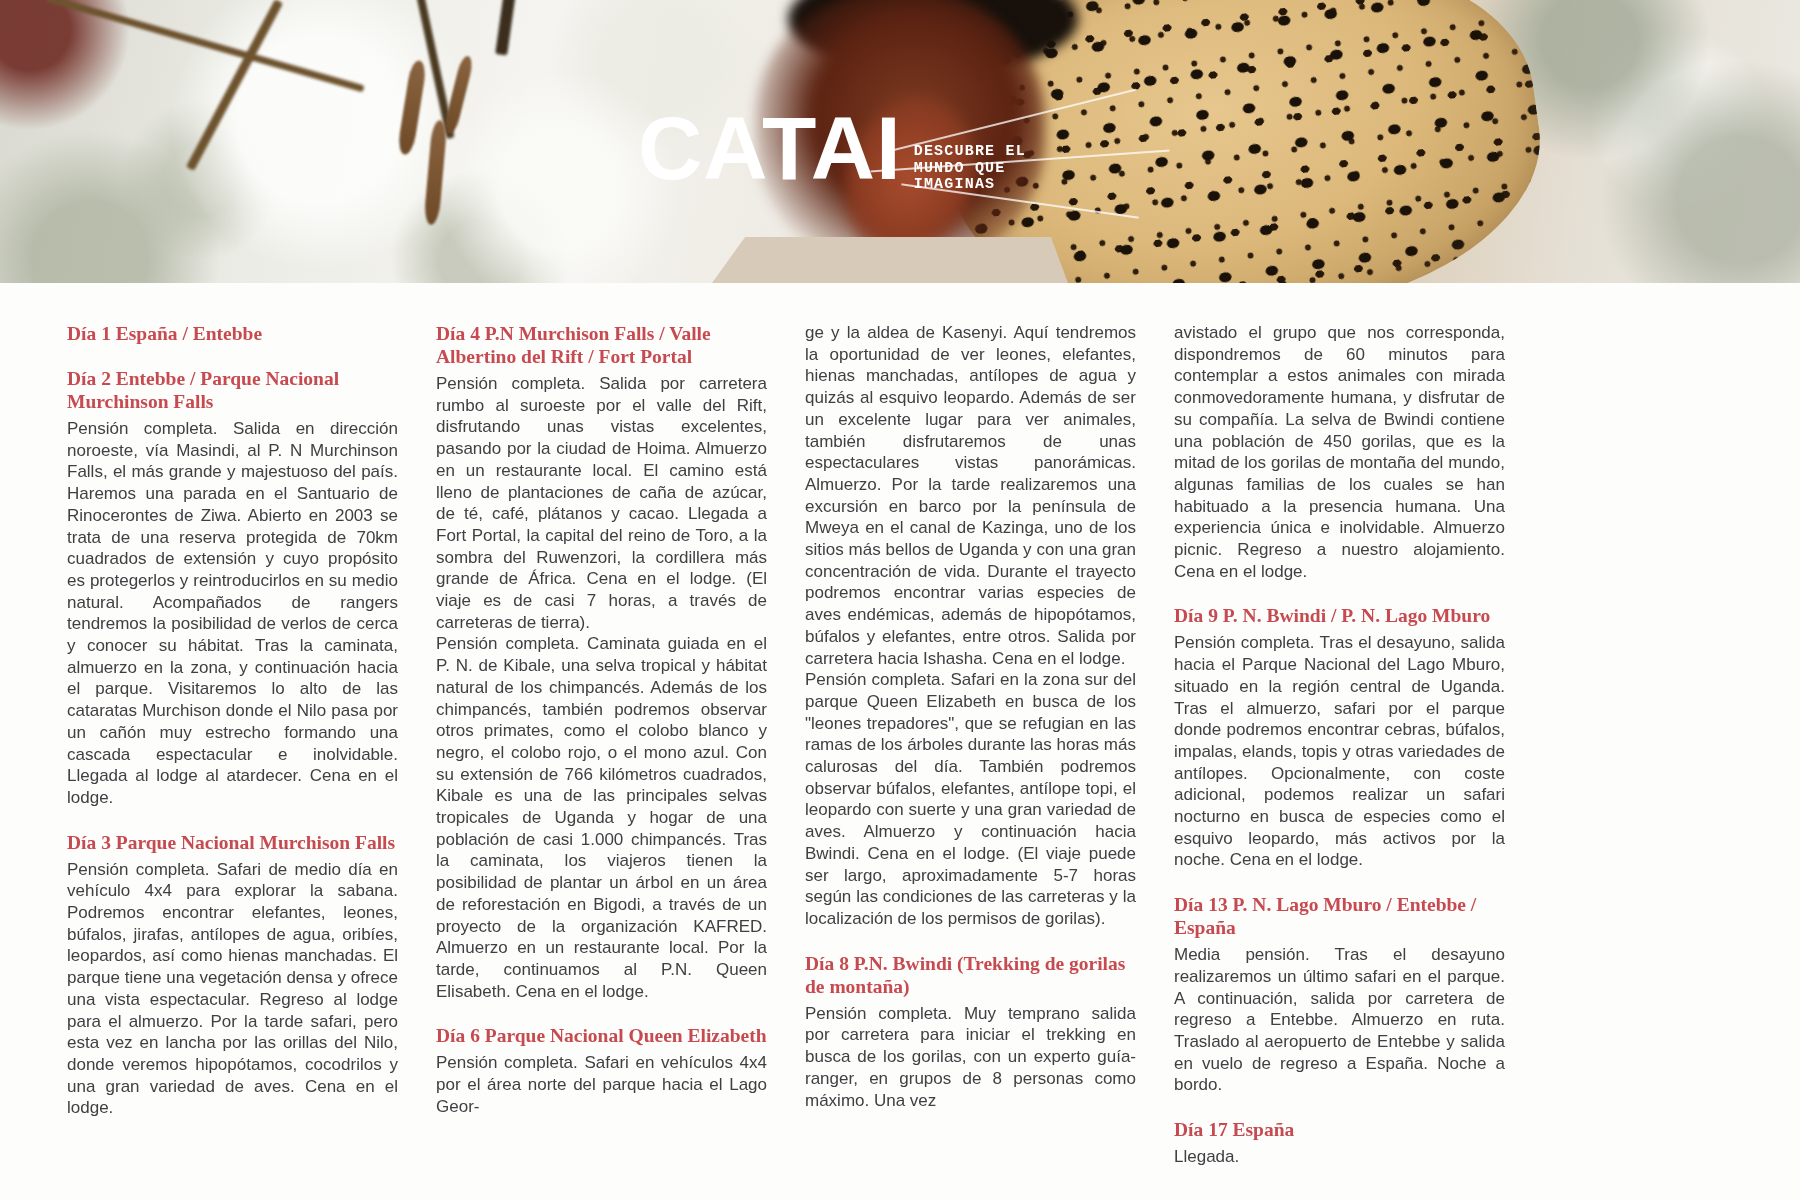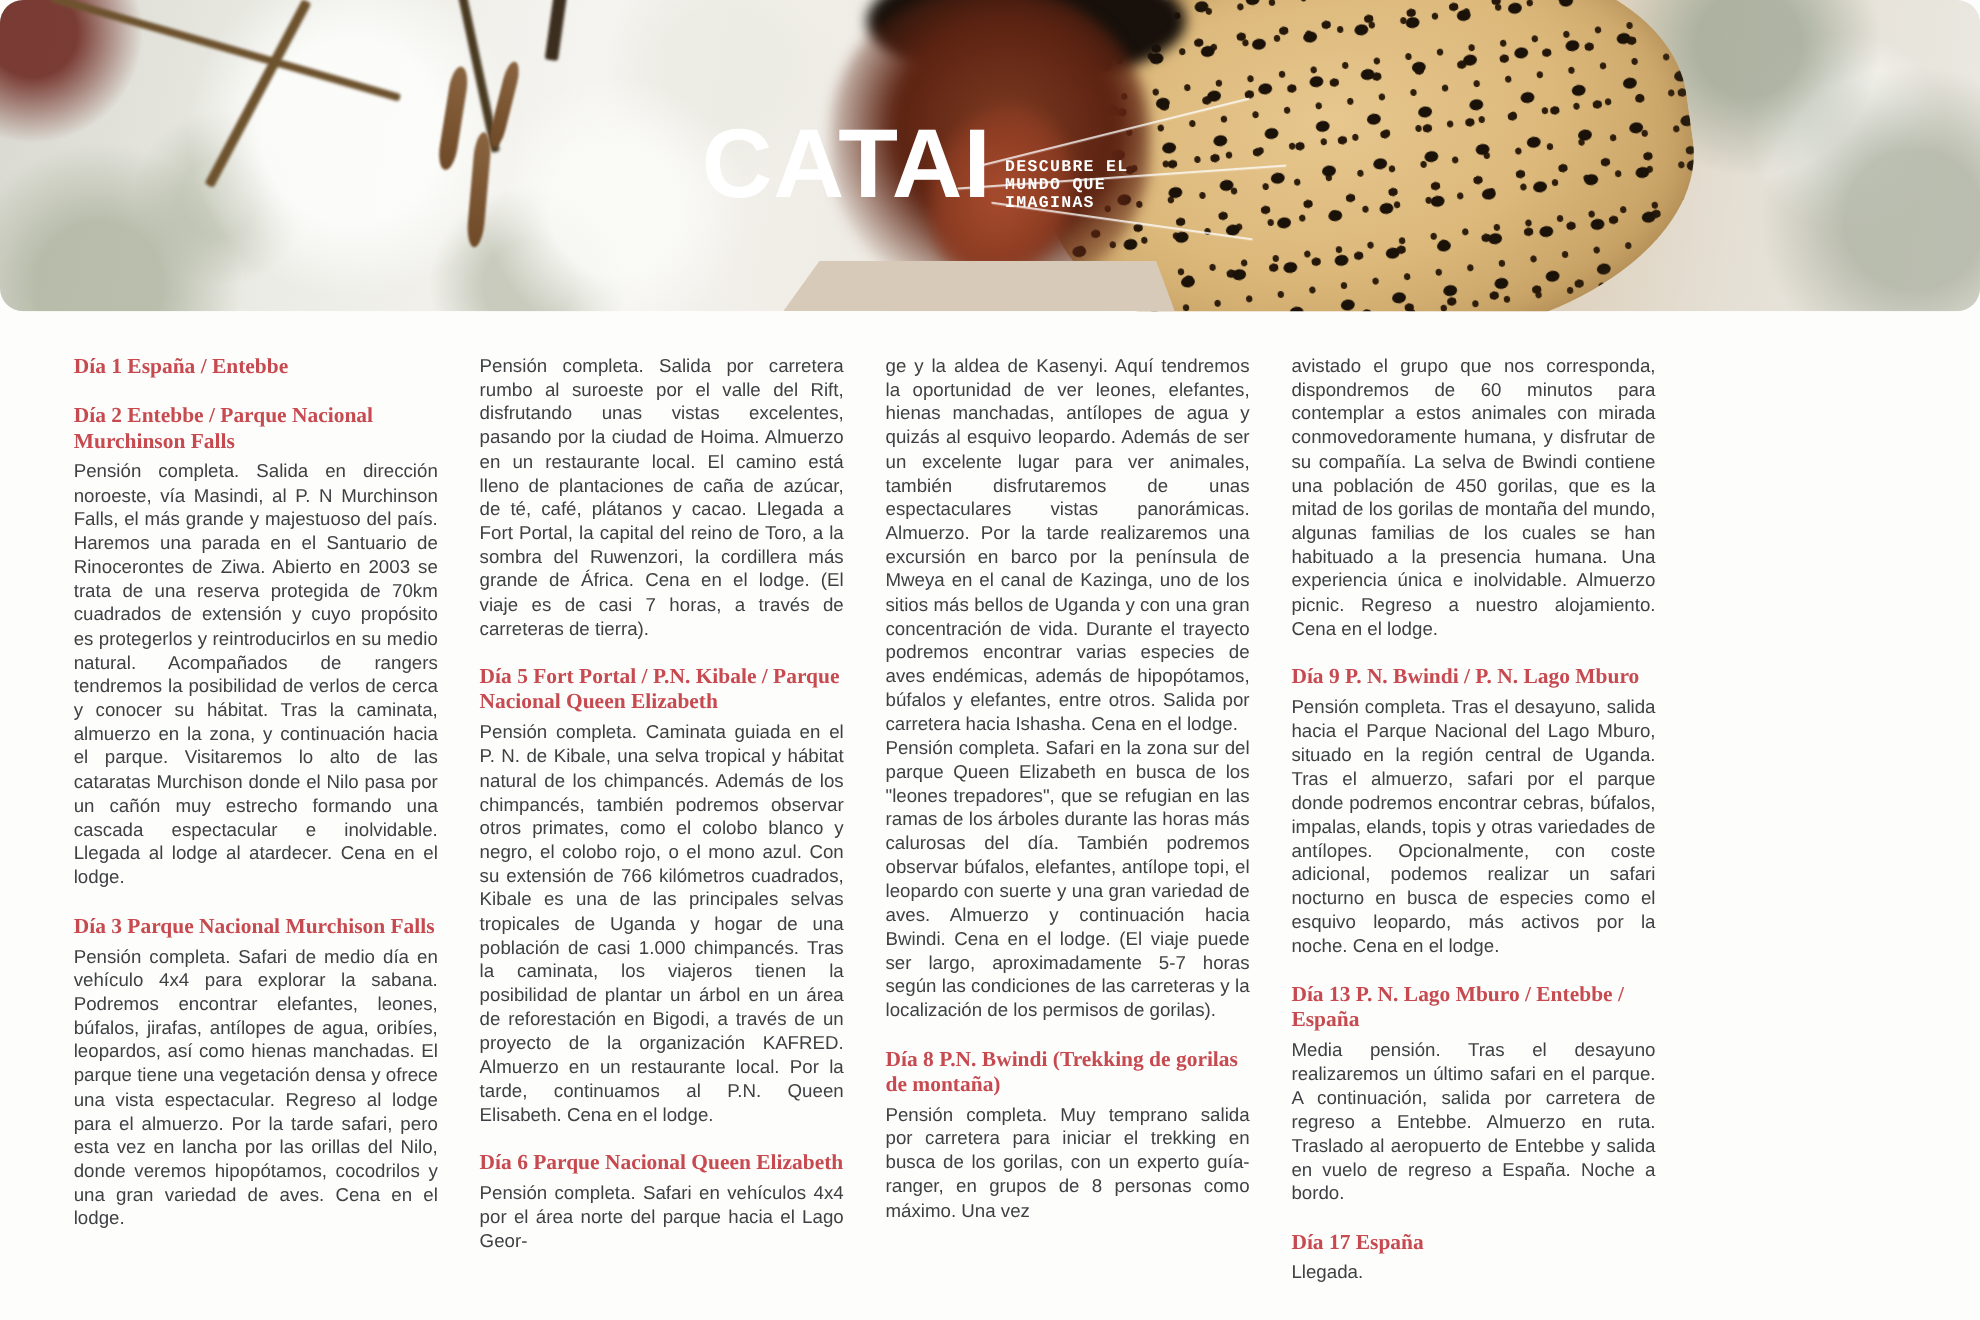--- a/index.html
+++ b/index.html
@@ -22,21 +22,20 @@
       radial-gradient(circle 90px at 1680px 120px, rgba(247,247,243,.9) 0 50%, rgba(247,247,243,0) 100%),
       
       radial-gradient(circle 130px at 90px 260px, rgba(167,174,152,.7) 0 45%, rgba(167,174,152,0) 100%),
       radial-gradient(circle 100px at 30px 30px, rgba(104,32,24,.85) 0 40%, rgba(104,32,24,0) 100%),
       radial-gradient(circle 150px at 320px 120px, rgba(252,252,250,.95) 0 55%, rgba(252,252,250,0) 100%),
       radial-gradient(circle 120px at 560px 190px, rgba(250,250,247,.9) 0 50%, rgba(250,250,247,0) 100%),
       radial-gradient(circle 80px at 200px 180px, rgba(196,200,184,.8) 0 45%, rgba(196,200,184,0) 100%),
       radial-gradient(circle 110px at 660px 60px, rgba(236,235,228,.9) 0 50%, rgba(236,235,228,0) 100%),
       radial-gradient(circle 90px at 480px 260px, rgba(182,186,168,.7) 0 45%, rgba(182,186,168,0) 100%),
       linear-gradient(100deg,#d9d9d0 0%,#ecece6 16%,#f5f4f0 30%,#efece5 44%,#e7dfd2 56%,#d8c9b4 66%,#dccdb6 76%,#e5e0d6 88%,#ebe9e2 100%);
-    border-radius: 21px;
   }
   .hero .blob{position:absolute;filter:blur(6px);}
   .branch{position:absolute;background:#6e532f;border-radius:3px;filter:blur(1.5px);}
   .pod{position:absolute;background:linear-gradient(180deg,#8a6440,#6f4a28);border-radius:50%/22%;filter:blur(1px);}
   .leopard-fur{
     position:absolute;left:948px;top:-34px;width:590px;height:350px;
     transform:rotate(-8deg);border-radius:38% 46% 42% 50%;
     background-image:
       radial-gradient(ellipse 10px 8px, #1a1208 58%, rgba(26,18,8,0) 66%),
       radial-gradient(ellipse 7px 6px, #241709 58%, rgba(36,23,9,0) 66%),
@@ -121,22 +120,22 @@
 
   <div class="columns" id="columns">
       <div class="col">
         <div class="day-heading">Día 1 España / Entebbe</div>
         <div class="day-heading">Día 2 Entebbe / Parque Nacional Murchinson Falls</div>
         <div class="itinerary-paragraph">Pensión completa. Salida en dirección noroeste, vía Masindi, al P. N Murchinson Falls, el más grande y majestuoso del país. Haremos una parada en el Santuario de Rinocerontes de Ziwa. Abierto en 2003 se trata de una reserva protegida de 70km cuadrados de extensión y cuyo propósito es protegerlos y reintroducirlos en su medio natural. Acompañados de rangers tendremos la posibilidad de verlos de cerca y conocer su hábitat. Tras la caminata, almuerzo en la zona, y continuación hacia el parque. Visitaremos lo alto de las cataratas Murchison donde el Nilo pasa por un cañón muy estrecho formando una cascada espectacular e inolvidable. Llegada al lodge al atardecer. Cena en el lodge.</div>
         <div class="day-heading">Día 3 Parque Nacional Murchison Falls</div>
         <div class="itinerary-paragraph">Pensión completa. Safari de medio día en vehículo 4x4 para explorar la sabana. Podremos encontrar elefantes, leones, búfalos, jirafas, antílopes de agua, oribíes, leopardos, así como hienas manchadas. El parque tiene una vegetación densa y ofrece una vista espectacular. Regreso al lodge para el almuerzo. Por la tarde safari, pero esta vez en lancha por las orillas del Nilo, donde veremos hipopótamos, cocodrilos y una gran variedad de aves. Cena en el lodge.</div>
       </div>
       <div class="col">
+        <div class="day-heading">Día 4 P.N Murchison Falls / Valle Albertino del Rift / Fort Portal</div>
         <div class="itinerary-paragraph">Pensión completa. Salida por carretera rumbo al suroeste por el valle del Rift, disfrutando unas vistas excelentes, pasando por la ciudad de Hoima. Almuerzo en un restaurante local. El camino está lleno de plantaciones de caña de azúcar, de té, café, plátanos y cacao. Llegada a Fort Portal, la capital del reino de Toro, a la sombra del Ruwenzori, la cordillera más grande de África. Cena en el lodge. (El viaje es de casi 7 horas, a través de carreteras de tierra).</div>
-        <div class="day-heading">Día 5 Fort Portal / P.N. Kibale / Parque Nacional Queen Elizabeth</div>
         <div class="itinerary-paragraph">Pensión completa. Caminata guiada en el P. N. de Kibale, una selva tropical y hábitat natural de los chimpancés. Además de los chimpancés, también podremos observar otros primates, como el colobo blanco y negro, el colobo rojo, o el mono azul. Con su extensión de 766 kilómetros cuadrados, Kibale es una de las principales selvas tropicales de Uganda y hogar de una población de casi 1.000 chimpancés. Tras la caminata, los viajeros tienen la posibilidad de plantar un árbol en un área de reforestación en Bigodi, a través de un proyecto de la organización KAFRED. Almuerzo en un restaurante local. Por la tarde, continuamos al P.N. Queen Elisabeth. Cena en el lodge.</div>
         <div class="day-heading">Día 6 Parque Nacional Queen Elizabeth</div>
         <div class="itinerary-paragraph">Pensión completa. Safari en vehículos 4x4 por el área norte del parque hacia el Lago Geor-</div>
       </div>
       <div class="col">
         <div class="itinerary-paragraph">ge y la aldea de Kasenyi. Aquí tendremos la oportunidad de ver leones, elefantes, hienas manchadas, antílopes de agua y quizás al esquivo leopardo. Además de ser un excelente lugar para ver animales, también disfrutaremos de unas espectaculares vistas panorámicas. Almuerzo. Por la tarde realizaremos una excursión en barco por la península de Mweya en el canal de Kazinga, uno de los sitios más bellos de Uganda y con una gran concentración de vida. Durante el trayecto podremos encontrar varias especies de aves endémicas, además de hipopótamos, búfalos y elefantes, entre otros. Salida por carretera hacia Ishasha. Cena en el lodge.</div>
         <div class="itinerary-paragraph">Pensión completa. Safari en la zona sur del parque Queen Elizabeth en busca de los "leones trepadores", que se refugian en las ramas de los árboles durante las horas más calurosas del día. También podremos observar búfalos, elefantes, antílope topi, el leopardo con suerte y una gran variedad de aves. Almuerzo y continuación hacia Bwindi. Cena en el lodge. (El viaje puede ser largo, aproximadamente 5-7 horas según las condiciones de las carreteras y la localización de los permisos de gorilas).</div>
         <div class="day-heading">Día 8 P.N. Bwindi (Trekking de gorilas de montaña)</div>
         <div class="itinerary-paragraph">Pensión completa. Muy temprano salida por carretera para iniciar el trekking en busca de los gorilas, con un experto guía-ranger, en grupos de 8 personas como máximo. Una vez</div>
       </div>

